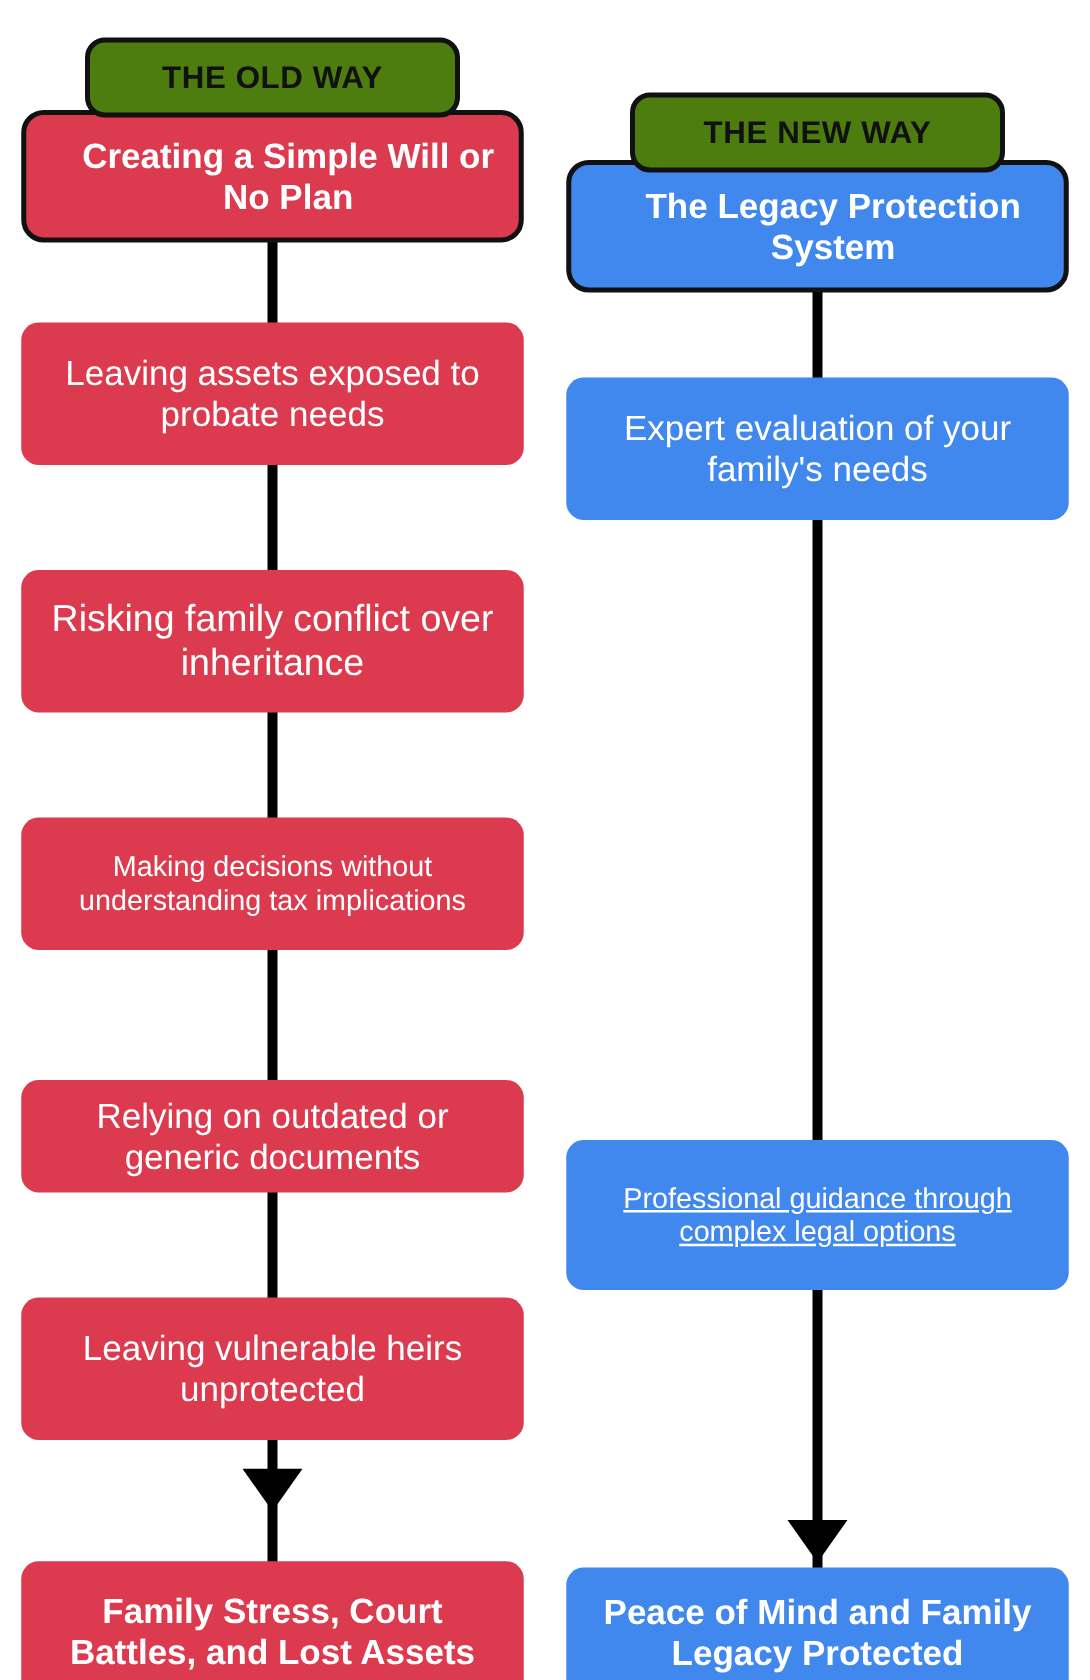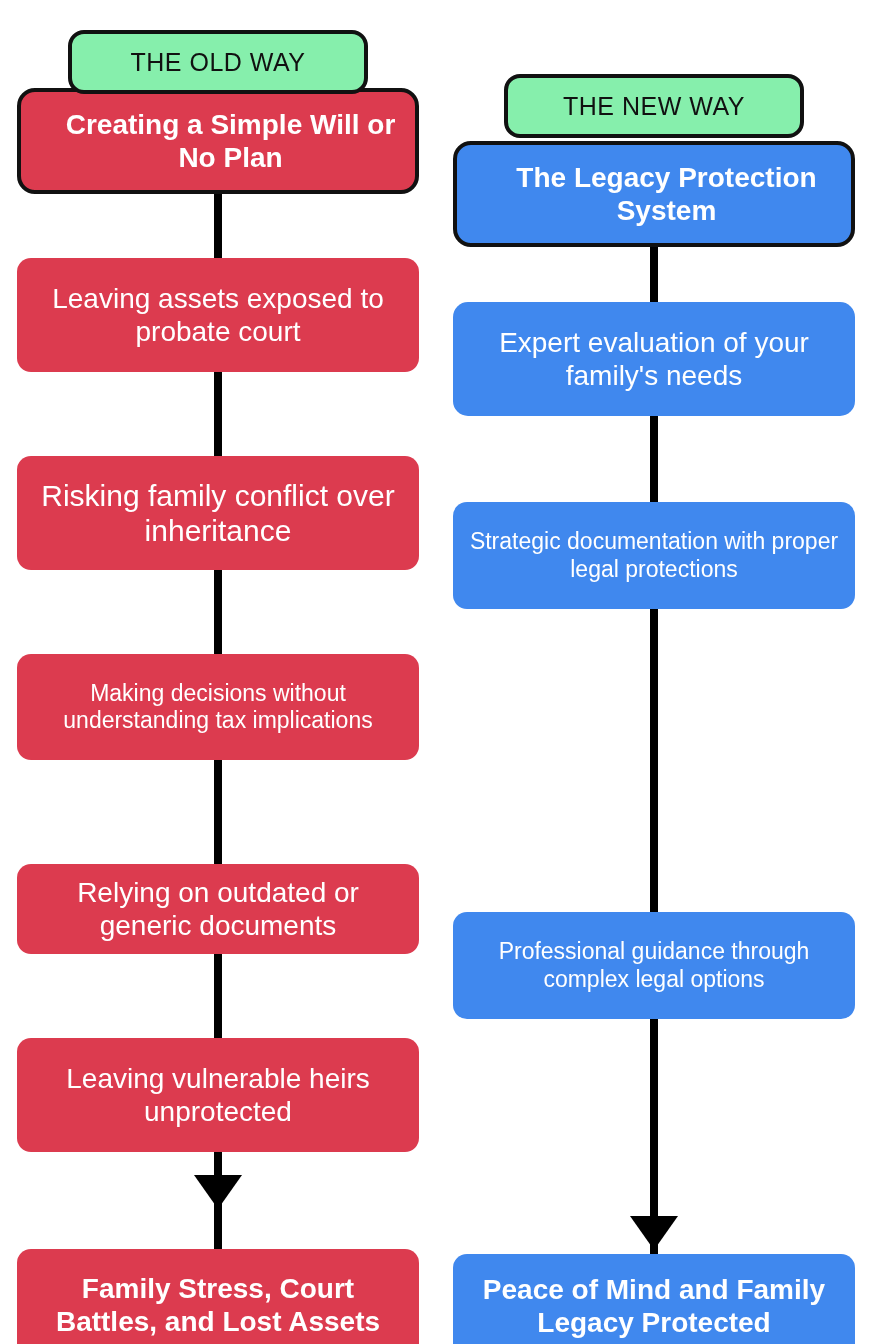--- a/index.html
+++ b/index.html
@@ -79,28 +79,28 @@
 
   .node.bold { font-weight: bold; }
 
   
   .header-pill {
     position: absolute;
     left: 50%;
     transform: translateX(-50%);
     width: 300px;
     height: 64px;
-    background: #86efac;
+    background: #4d7c0f;
     border: 4px solid #111111;
     border-radius: 16px;
     display: flex;
     align-items: center;
     justify-content: center;
     color: #111111;
-    font-weight: normal;
+    font-weight: bold;
     font-size: 25px;
     letter-spacing: 0.5px;
     z-index: 5;
   }
 
   .node-text { display: block; width: 100%; }
 </style>
 </head>
 <body>
 
@@ -110,21 +110,21 @@
 
     <div class="spine" style="top:186px; height:1180px;"></div>
 
     <div class="header-pill" style="top:30px;">THE OLD WAY</div>
 
     <div class="node red outlined bold" style="top:88px; height:106px; font-size:28px;">
       <span class="node-text">Creating a Simple Will or No Plan</span>
     </div>
 
     <div class="node red" style="top:258px; height:114px; font-size:28px;">
-      <span class="node-text">Leaving assets exposed to probate court</span>
+      <span class="node-text">Leaving assets exposed to probate needs</span>
     </div>
 
     <div class="node red" style="top:456px; height:114px; font-size:30px;">
       <span class="node-text">Risking family conflict over inheritance</span>
     </div>
 
     <div class="node red" style="top:654px; height:106px; font-size:23px;">
       <span class="node-text">Making decisions without understanding tax implications</span>
     </div>
 
@@ -142,33 +142,30 @@
       <span class="node-text">Family Stress, Court Battles, and Lost Assets</span>
     </div>
   </div>
 
   <div class="column right">
 
     <div class="spine" style="top:186px; height:1180px;"></div>
 
     <div class="header-pill" style="top:30px;">THE NEW WAY</div>
 
-    <div class="node blue outlined bold" style="top:97px; height:106px; font-size:28px;">
+    <div class="node blue outlined bold" style="top:84px; height:106px; font-size:28px;">
       <span class="node-text">The Legacy Protection System</span>
     </div>
 
-    <div class="node blue" style="top:258px; height:114px; font-size:28px;border-radius:15px;">
+    <div class="node blue" style="top:258px; height:114px; font-size:28px;">
       <span class="node-text">Expert evaluation of your family's needs</span>
     </div>
 
-    <div class="node blue" style="top:458px; height:107px; font-size:23px;">
-      <span class="node-text">Strategic documentation with proper legal protections</span>
-    </div>
 
-    <div class="node blue" style="top:868px; height:107px; font-size:23px;">
+    <div class="node blue" style="top:868px; height:120px; font-size:23px;text-decoration:underline;">
       <span class="node-text">Professional guidance through complex legal options</span>
     </div>
 
     <div class="arrow-head" style="top:1172px;"></div>
 
     <div class="node blue bold" style="top:1210px; height:104px; font-size:28px;">
       <span class="node-text">Peace of Mind and Family Legacy Protected</span>
     </div>
   </div>
 

